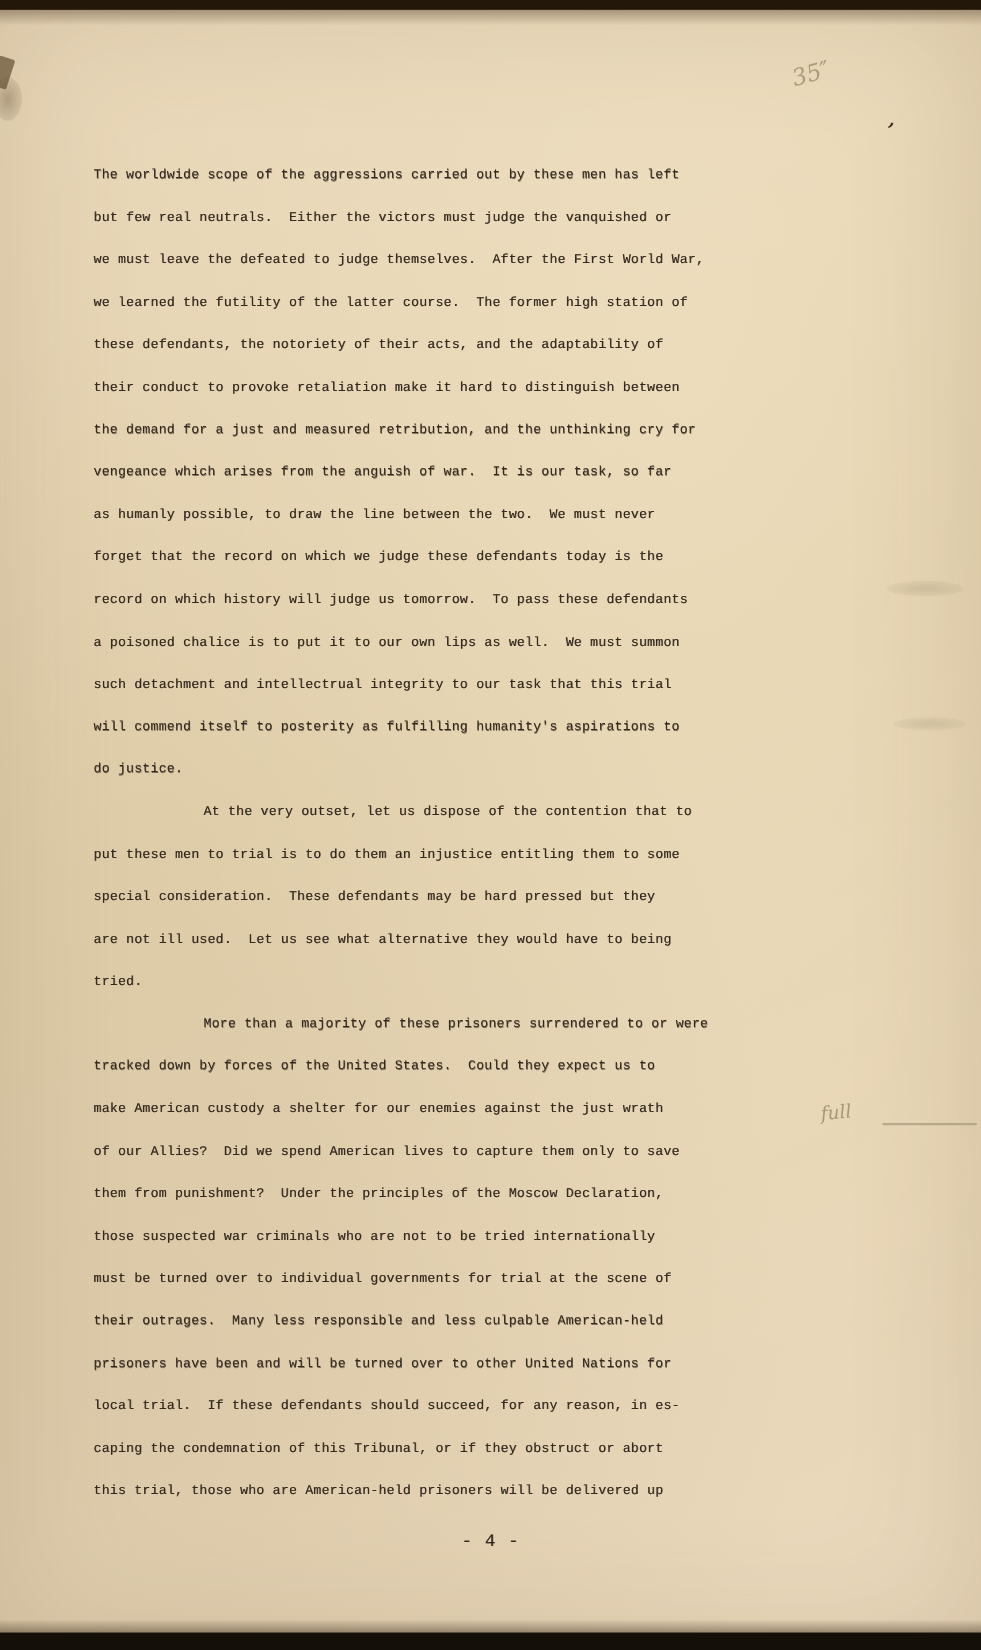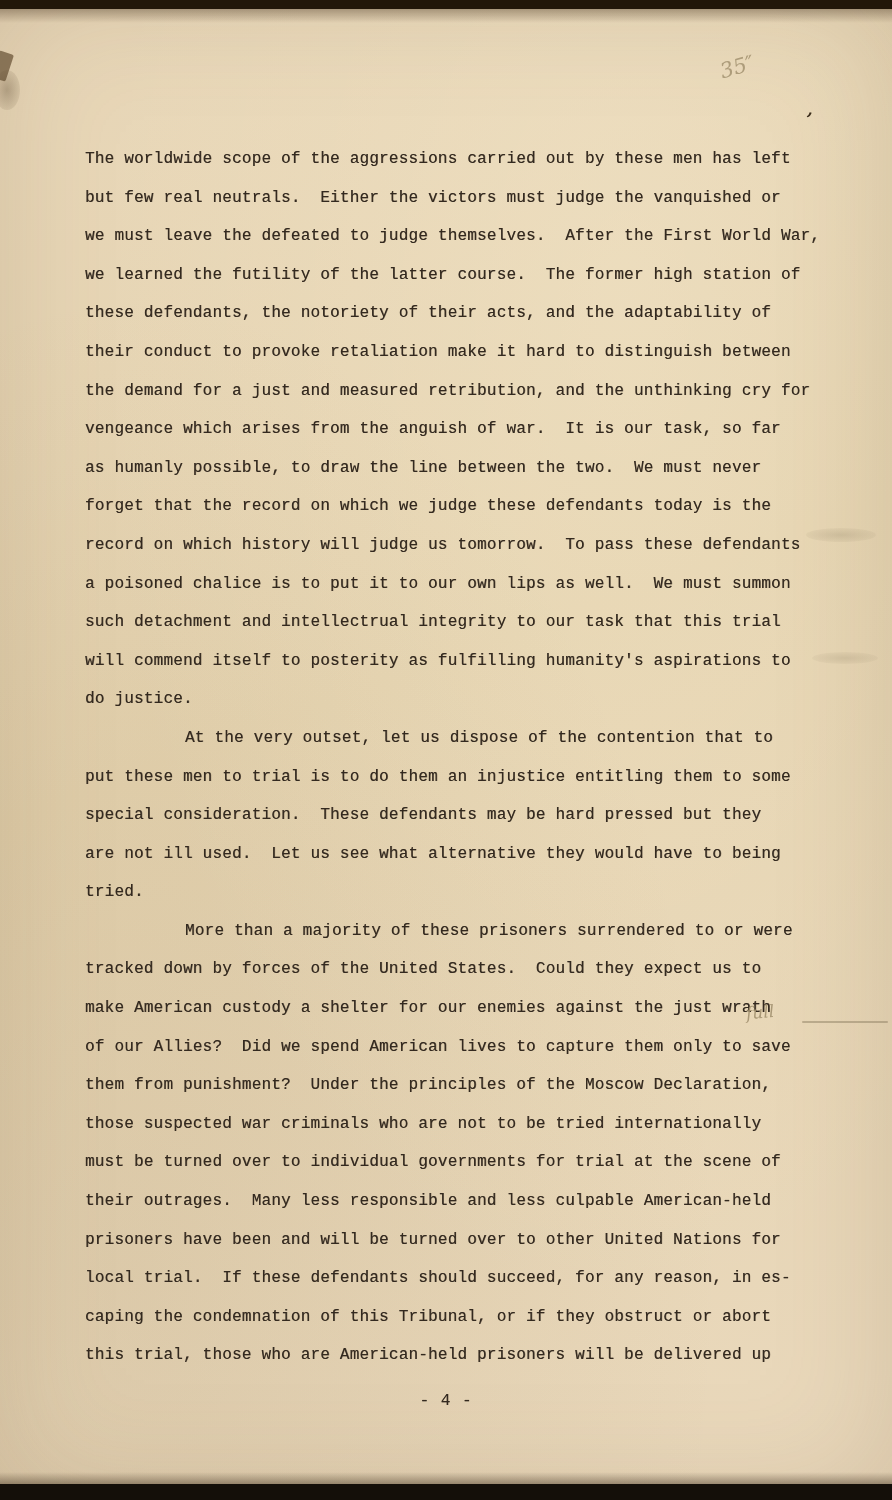--- a/index.html
+++ b/index.html
@@ -26,21 +26,21 @@
     background:linear-gradient(rgba(60,40,20,0.35),rgba(60,40,20,0));}
   .edge-bottom{position:absolute;bottom:0;left:0;right:0;height:16px;background:#140f09;}
   .edge-bottom-fade{position:absolute;bottom:16px;left:0;right:0;height:12px;
     background:linear-gradient(rgba(50,35,18,0),rgba(50,35,18,0.4));}
   .corner-blotch{
     position:absolute;top:52px;left:-5px;width:15px;height:28px;
     background:#6b5639;transform:rotate(18deg);opacity:0.75;border-radius:2px;
   }
   .typed{
     position:absolute;top:140px;left:85px;width:740px;
-    color:var(--ink);font-size:16px;line-height:38.6px;
+    color:var(--ink);font-size:12px;line-height:38.6px;
     white-space:pre;letter-spacing:0.2px;
     text-shadow:0.4px 0.3px 0.6px rgba(45,35,25,0.55);
   }
   .typed .line{height:38.6px;}
   .typed .line.indent{padding-left:100px;font-family:Liberation Mono, monospace;}
   .page-number{
     position:absolute;top:1392px;left:0;right:0;text-align:center;
     color:var(--ink);font-size:16px;letter-spacing:1px;
     text-shadow:0.4px 0.3px 0.6px rgba(45,35,25,0.55);
   }

